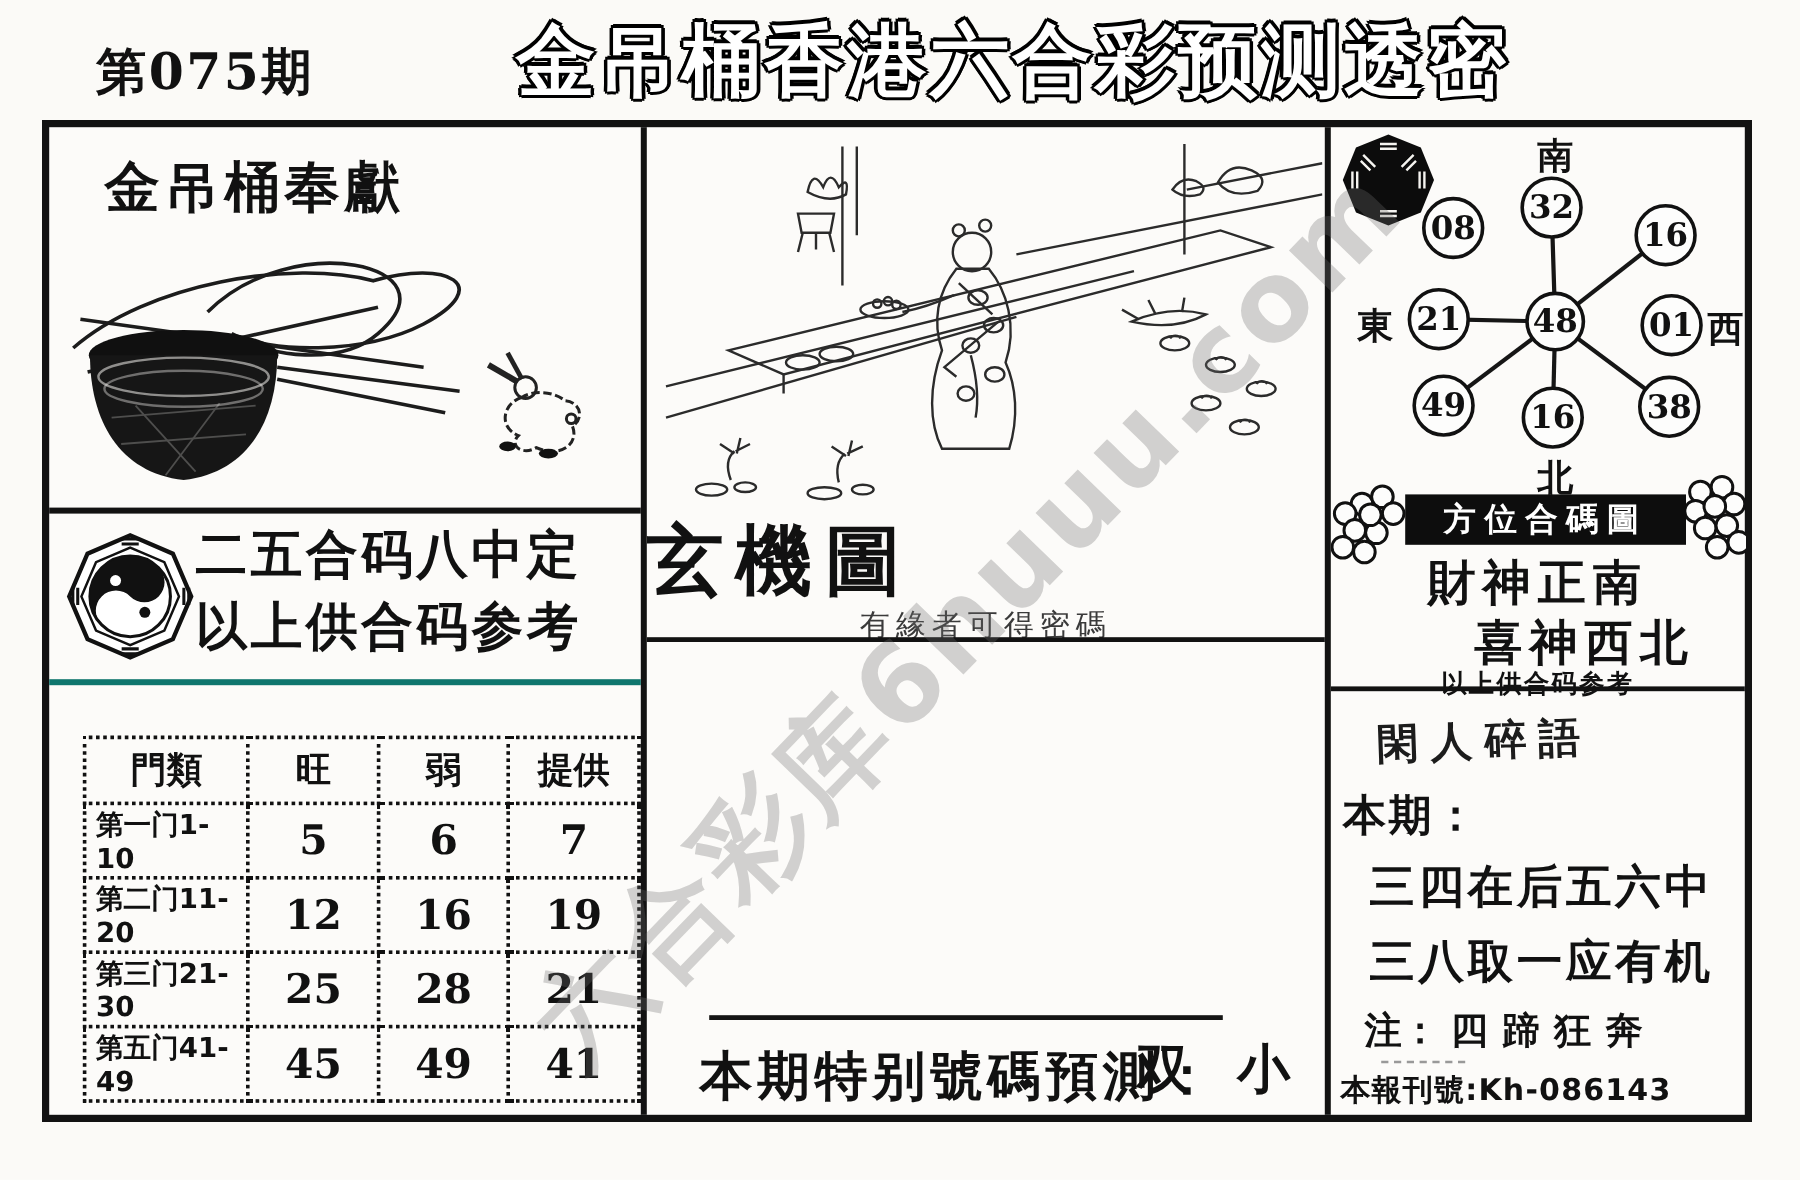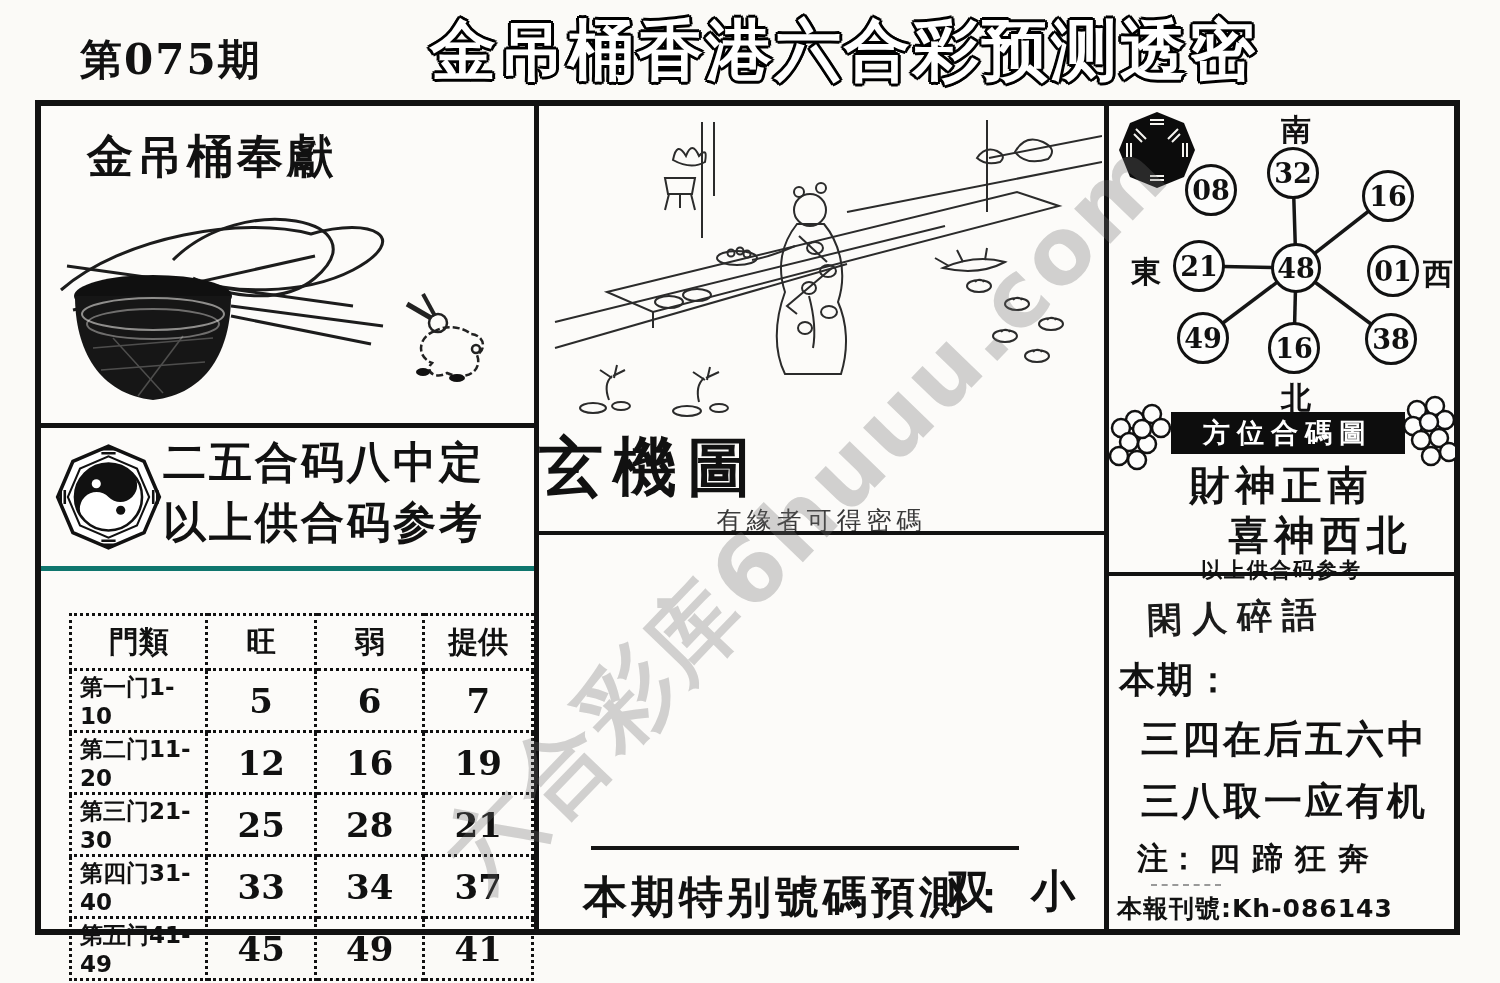--- a/index.html
+++ b/index.html
@@ -168,26 +168,20 @@
           <td class="cat">第二门11-20</td>
           <td class="serif">12</td>
           <td class="serif">16</td>
           <td class="serif">19</td>
         </tr>
         <tr>
           <td class="cat">第三门21-30</td>
           <td class="serif">25</td>
           <td class="serif">28</td>
           <td class="serif">21</td>
-        </tr>
-        <tr>
-          <td class="cat">第四门31-40</td>
-          <td class="serif">33</td>
-          <td class="serif">34</td>
-          <td class="serif">37</td>
         </tr>
         <tr>
           <td class="cat">第五门41-49</td>
           <td class="serif">45</td>
           <td class="serif">49</td>
           <td class="serif">41</td>
         </tr>
       </tbody>
         </table>
     </div>

